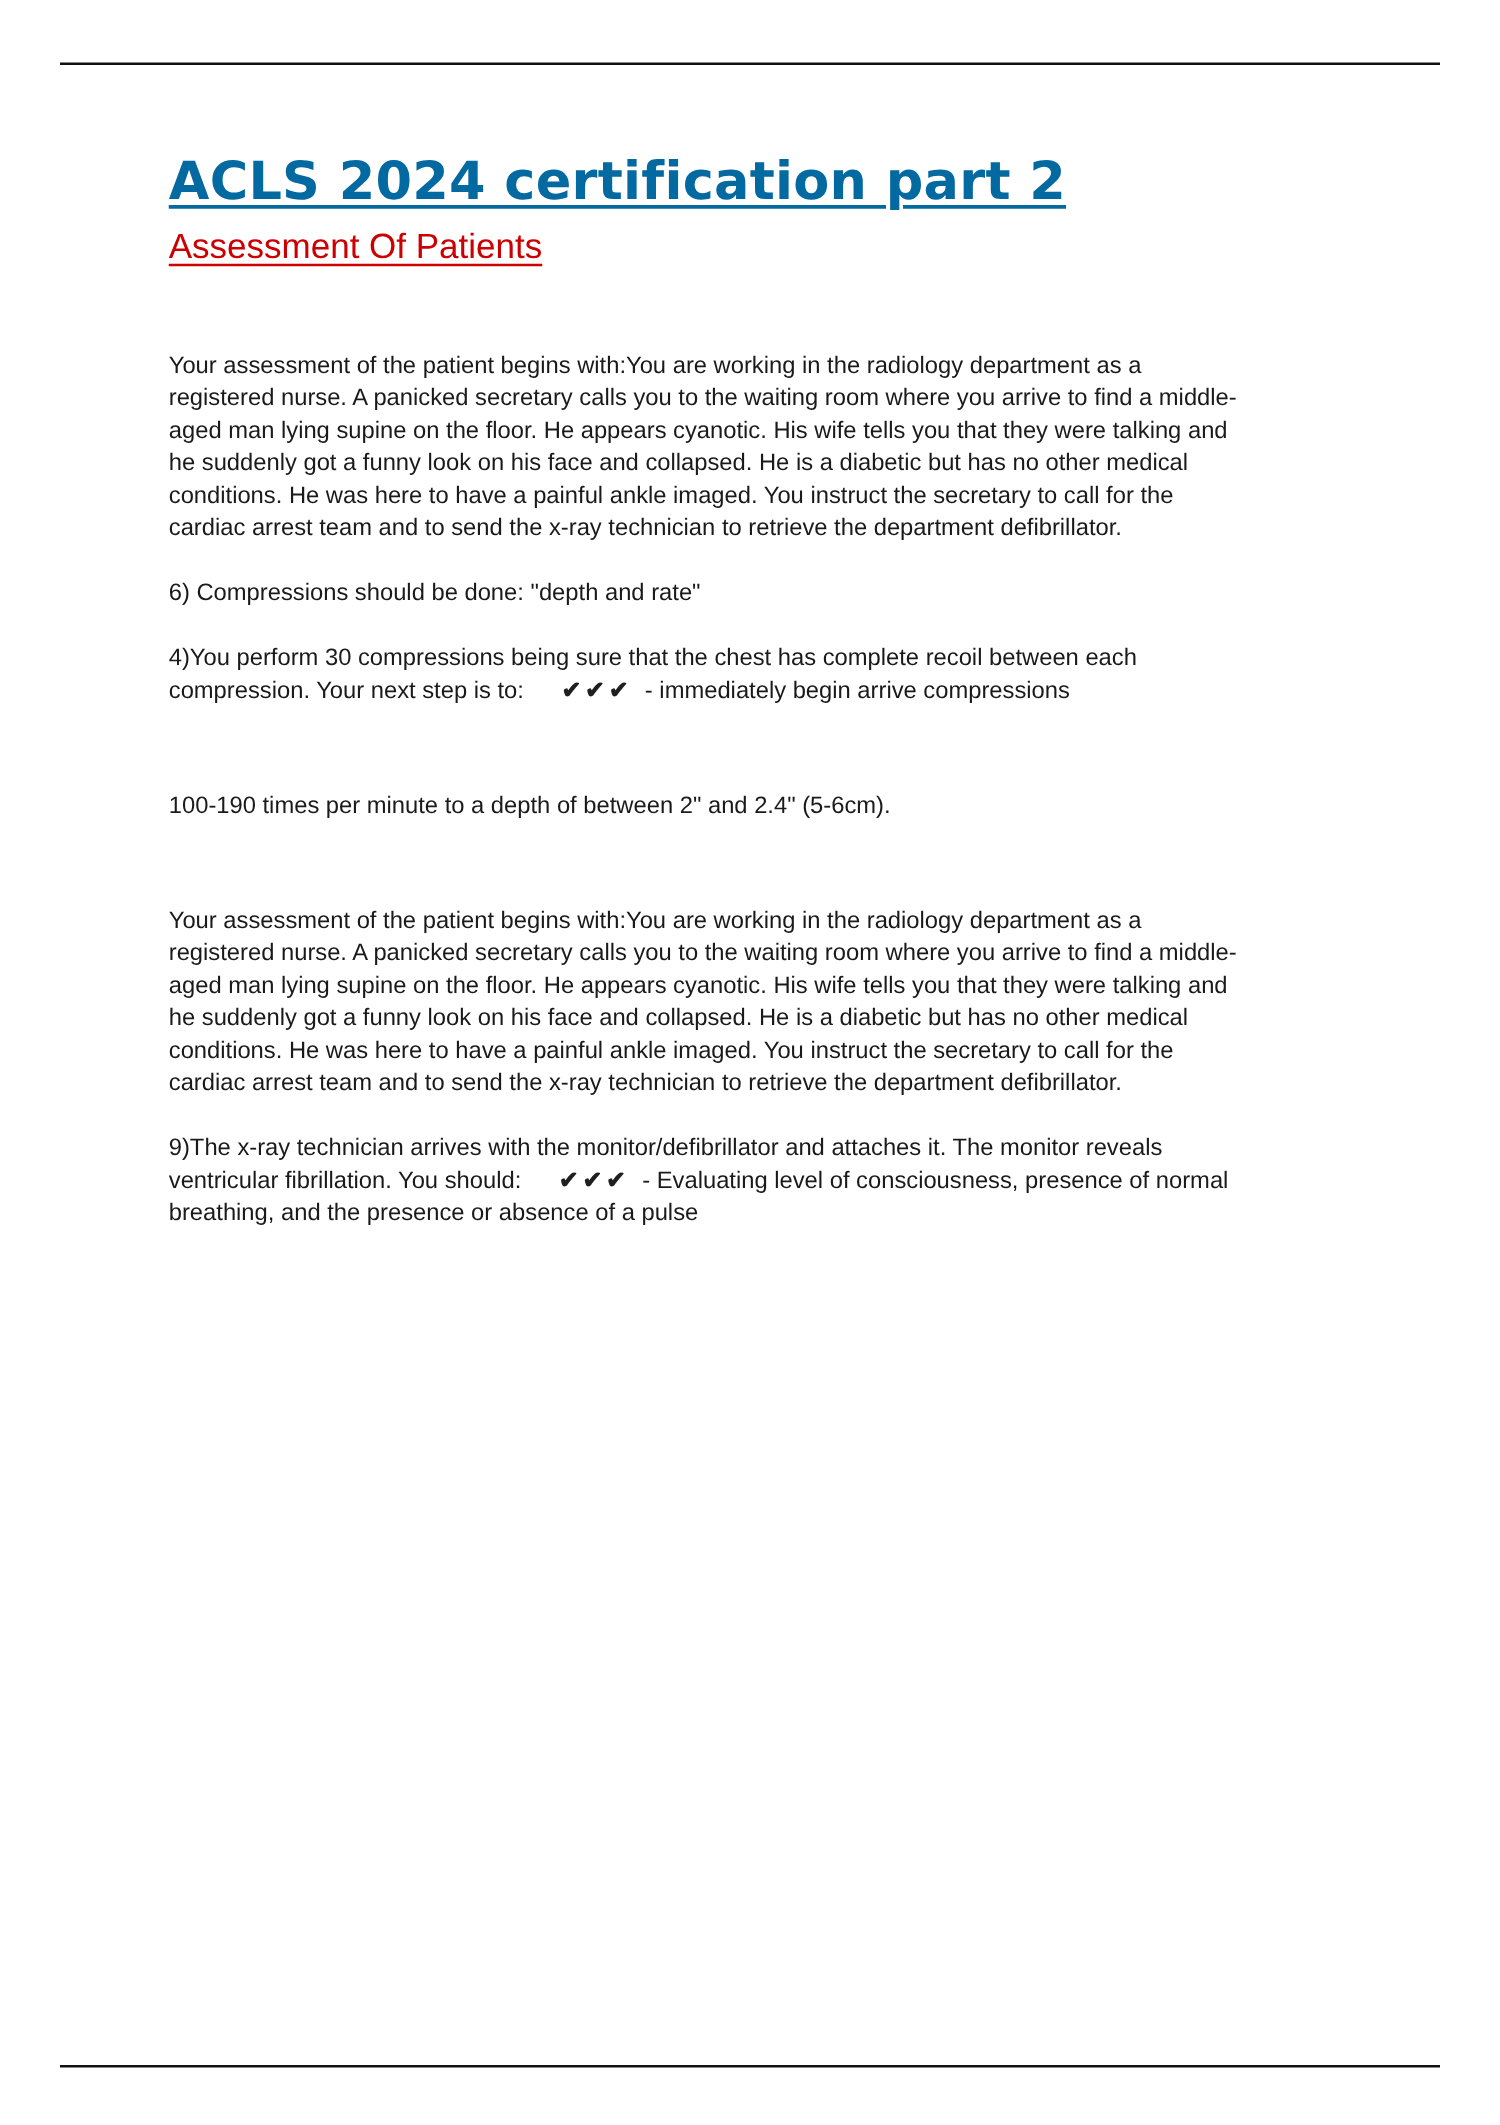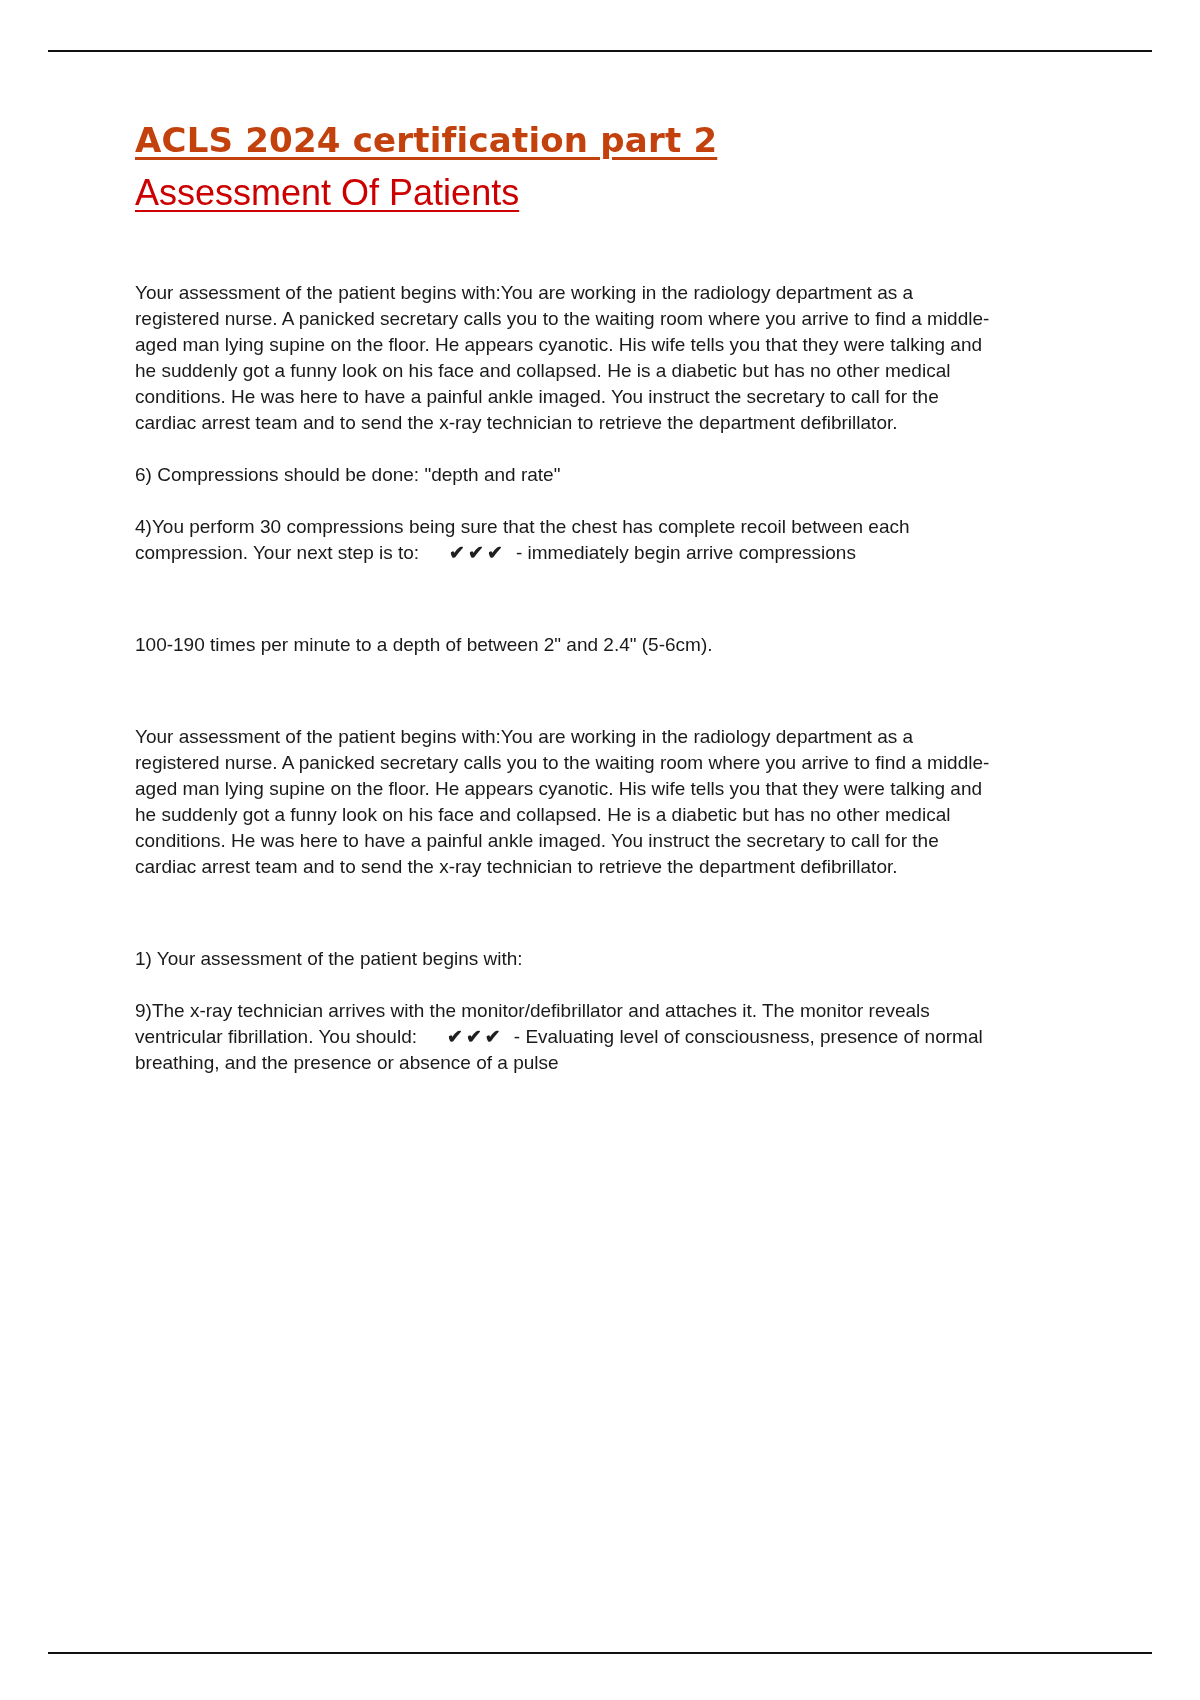--- a/index.html
+++ b/index.html
@@ -29,31 +29,31 @@
   .content {
     position: absolute;
     top: 120px;
     left: 135px;
     width: 856px;
   }
 
   .doc-title {
     font-family: "DejaVu Sans", "Liberation Sans", sans-serif;
     font-weight: bold;
-    font-size: 34px;
+    font-size: 42px;
     line-height: 1.2;
-    color: #c2410c;
+    color: #0369a1;
     text-decoration: underline;
     text-decoration-thickness: 3px;
     text-underline-offset: 5px;
     margin: 0 0 10px 0;
     letter-spacing: 0.2px;
   }
   .doc-subtitle {
-    font-size: 36px;
+    font-size: 28px;
     line-height: 1.2;
     font-weight: normal;
     text-decoration: underline;
     text-decoration-thickness: 2px;
     text-underline-offset: 5px;
     margin: 0;
   }
 
   .para {
     font-size: 19px;
@@ -91,21 +91,20 @@
 
     <p class="para gap-sm">6) Compressions should be done: "depth and rate"</p>
 
     <p class="para gap-sm"><span>4)You perform 30 compressions being sure that the chest has complete recoil between each compression. Your next step is to:</span><span class="checks" style="color: rgb(31, 31, 31);">✔✔✔</span><span>- immediately begin arrive compressions</span></p>
 
     <p class="para gap-lg">100-190 times per minute to a depth of between 2" and 2.4" (5-6cm).</p>
 
 
     <p class="para gap-lg">Your assessment of the patient begins with:You are working in the radiology department as a registered nurse. A panicked secretary calls you to the waiting room where you arrive to find a middle-aged man lying supine on the floor. He appears cyanotic. His wife tells you that they were talking and he suddenly got a funny look on his face and collapsed. He is a diabetic but has no other medical conditions. He was here to have a painful ankle imaged. You instruct the secretary to call for the cardiac arrest team and to send the x-ray technician to retrieve the department defibrillator.</p>
 
-    <p class="para gap-lg">1) Your assessment of the patient begins with:</p>
 
     <p class="para gap-sm"><span>9)The x-ray technician arrives with the monitor/defibrillator and attaches it. The monitor reveals ventricular fibrillation. You should:</span><span class="checks" style="color: rgb(31, 31, 31);">✔✔✔</span><span>- Evaluating level of consciousness, presence of normal breathing, and the presence or absence of a pulse</span></p>
 
   </div>
 
   <div class="rule rule-bottom"></div>
 
 </div>
 
 </body></html>

